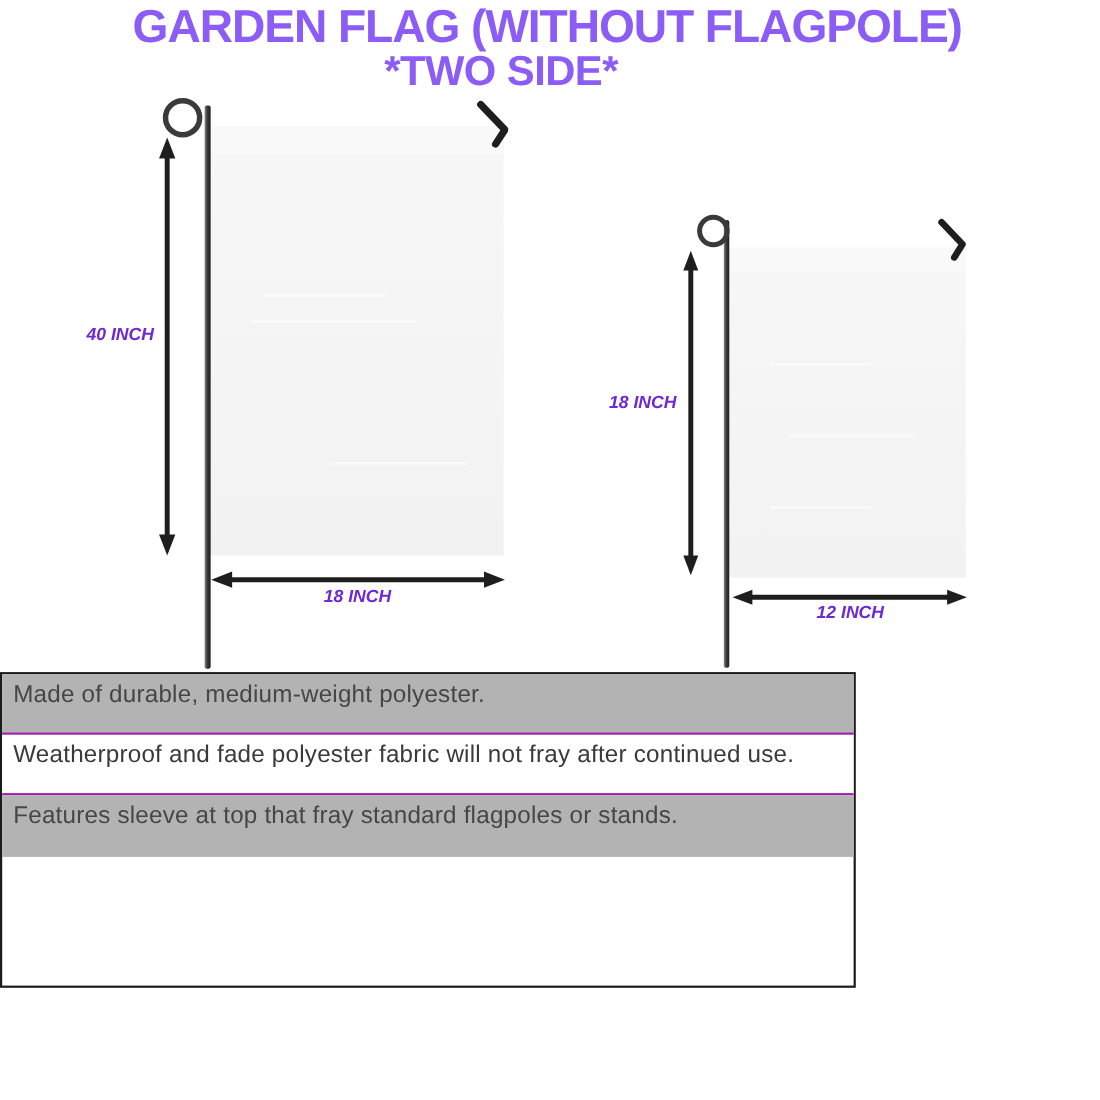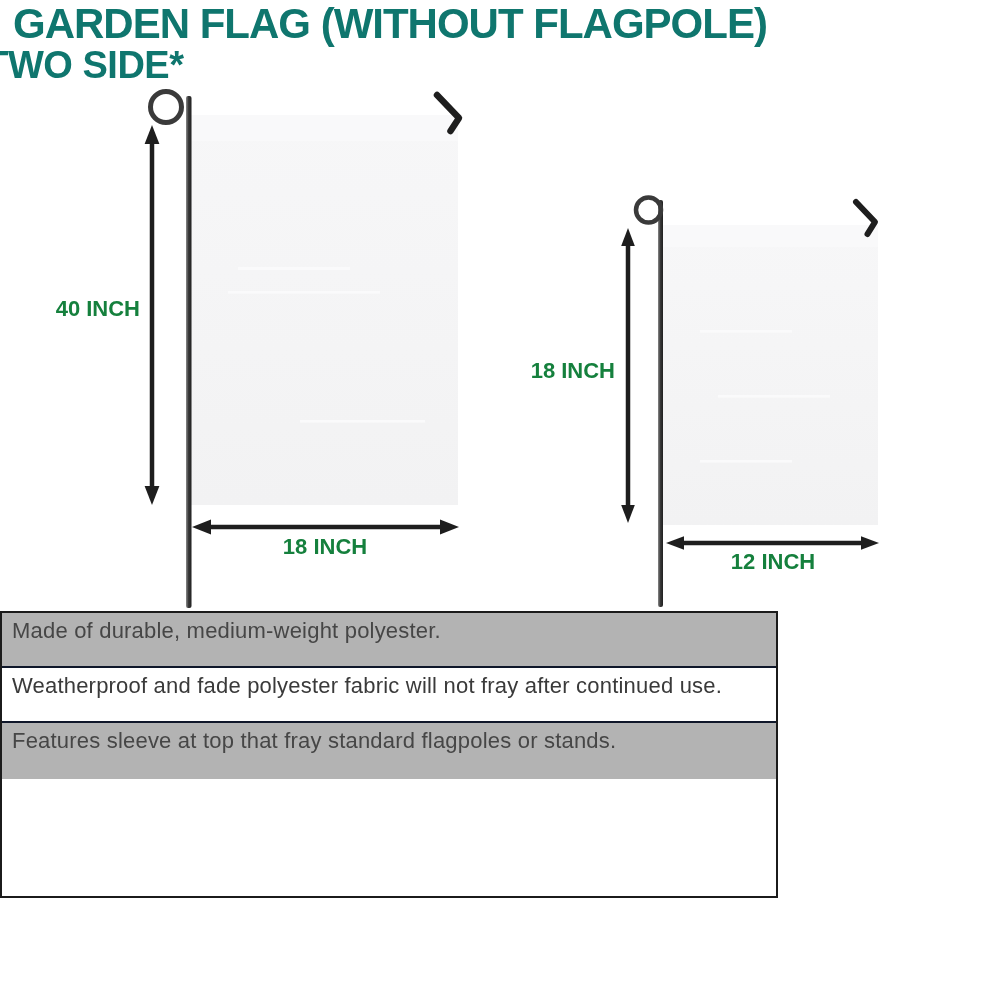--- a/index.html
+++ b/index.html
@@ -5,54 +5,54 @@
   * { margin: 0; padding: 0; box-sizing: border-box; }
   html, body { background: #ffffff; }
   body {
     width: 1000px; height: 1000px;
     font-family: "Liberation Sans", sans-serif;
     position: relative; overflow: hidden;
   }
   .canvas { position: absolute; inset: 0; width: 1000px; height: 1000px; background: #fff; }
 
   
-  .title-block { position: absolute; top: 2px; left: 0; width: 969px; color: #0f766e; }
+  .title-block { position: absolute; top: 2px; left: 0; width: 969px; text-align: center; color: #8b5cf6; }
   .title-line1 {
     font-size: 42px; font-weight: 800; letter-spacing: -1px;
     line-height: 44px; transform: translateX(13px); white-space: nowrap;
   }
   .title-line2 {
     font-size: 38px; font-weight: 800; letter-spacing: -0.5px;
     line-height: 38px; transform: translateX(-29px); white-space: nowrap;
   }
 
   
   .diagram-svg { position: absolute; left: 0; top: 0; width: 1000px; height: 1000px; }
 
   
   .dim-label {
-    position: absolute; font-weight: bold; font-size: 22px; color: #15803d;
-    letter-spacing: 0px; white-space: nowrap;
+    position: absolute; font-weight: bold; font-size: 16px; color: #6d28d9;
+    letter-spacing: 0px; white-space: nowrap; font-style: italic;
   }
   .dim-label.right { text-align: right; }
   .dim-label.center { text-align: center; }
   #label-large-height { left: 30px;  top: 296px; width: 110px; }
   #label-large-width  { left: 244px; top: 534px; width: 162px; }
   #label-small-height { left: 505px; top: 358px; width: 110px; }
   #label-small-width  { left: 692px; top: 549px; width: 162px; }
 
   
   .features-table {
     position: absolute; left: 0px; top: 611px; width: 778px; height: 287px;
     border: 2px solid #1b1b1b; background: #fff;
   }
   .feature-row {
     height: 55px; padding: 5px 10px 0 10px;
     font-size: 22px; color: #464646; letter-spacing: 0.2px;
-    border-bottom: 2px solid #0f172a;
+    border-bottom: 2px solid #a21caf;
     overflow: hidden; white-space: nowrap;
   }
   .feature-row:last-child { border-bottom: none; height: 56px; }
   .feature-row.gray  { background: #b3b3b3; }
   .feature-row.white { background: #ffffff; color: #3a3a3a; }
 </style>
 </head>
 <body>
 
 <div class="canvas">

